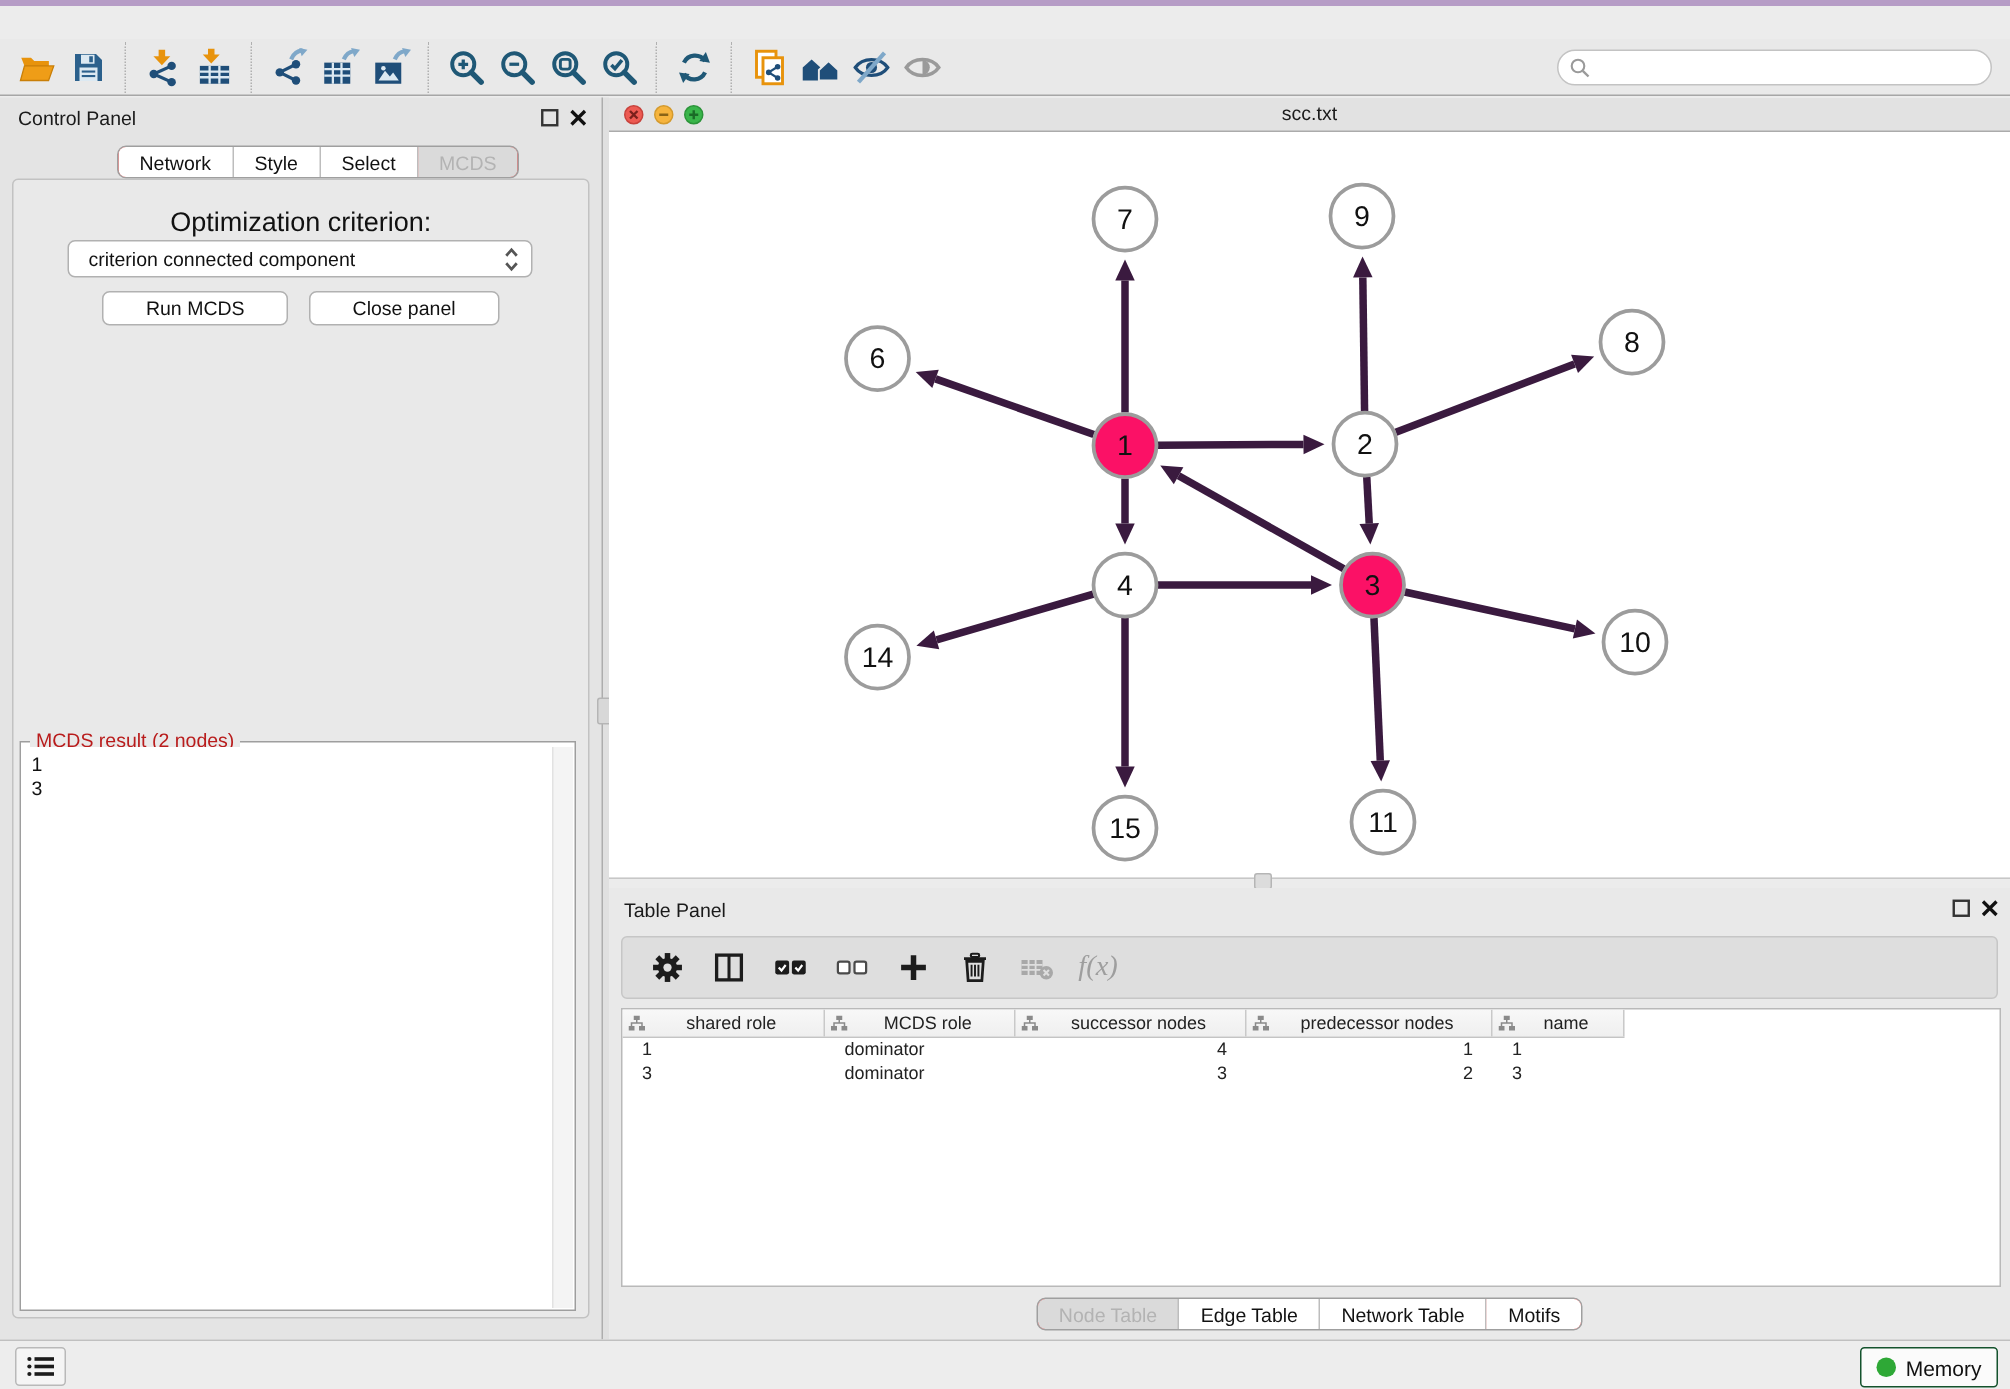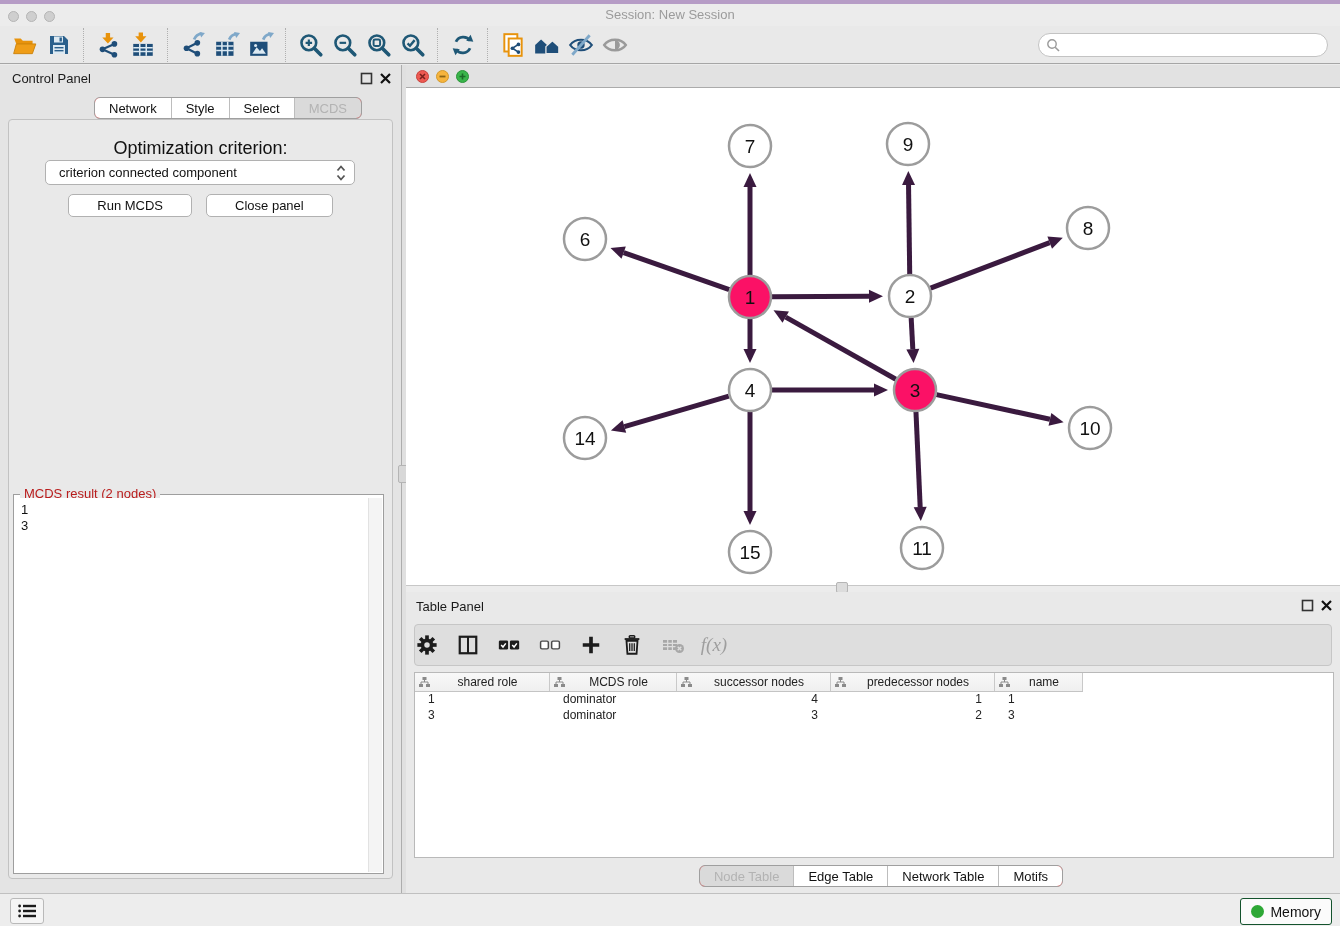--- a/index.html
+++ b/index.html
@@ -16,21 +16,21 @@
   .tb-btn{width:34px;height:32px;display:flex;align-items:center;justify-content:center;flex:0 0 auto;}
   .tb-sep{width:1px;height:34px;border-left:1px dotted #b0b0b0;margin:0 7px;flex:0 0 auto;}
   .search-wrap{position:absolute;right:12px;top:33px;width:290px;height:24px;}
   .search-wrap input{width:100%;height:100%;border:1px solid #c3c3c3;border-radius:13px;box-sizing:border-box;padding:0 10px 0 26px;font-size:13px;background:#fff;outline:none;}
   .search-glyph{position:absolute;left:8px;top:5px;width:14px;height:14px;}
   
   .control-panel{position:absolute;left:0;top:65px;width:401px;height:828px;background:#e4e4e4;}
   .panel-head{position:absolute;left:0;top:0;width:100%;height:28px;}
   .panel-head .pt{position:absolute;left:12px;top:6px;font-size:13px;color:#1a1a1a;}
   .ph-ic{position:absolute;top:7px;width:13px;height:13px;cursor:default;}
-  .seg{display:flex;border:1px solid #9f9f9f;border-radius:6px;overflow:hidden;background:#ef4444;height:22px;box-sizing:border-box;margin-left:16px;}
+  .seg{display:flex;border:1px solid #9f9f9f;border-radius:6px;overflow:hidden;background:#ef4444;height:22px;box-sizing:border-box;}
   .seg .tab{padding:2px 14px;font-size:13px;line-height:17px;background:#fff;color:#111;border-right:1px solid #bdbdbd;white-space:nowrap;cursor:default;}
   .seg .tab:last-child{border-right:none;}
   .seg .tab.active{background:#dadada;color:#b3b3b3;}
   .cp-tabs{position:absolute;left:78px;top:32px;}
   .cp-box{position:absolute;left:8px;top:54px;width:385px;height:760px;background:#e9e9e9;border:1px solid #c2c2c2;border-radius:4px;box-sizing:border-box;}
   .opt-label{position:absolute;left:0;top:18px;width:100%;text-align:center;font-size:18px;color:#111;}
   .mac-select{position:absolute;left:36px;top:40px;width:310px;height:25px;background:#fff;border:1px solid #b1b1b1;border-radius:5px;box-sizing:border-box;font-size:13px;line-height:23px;padding-left:13px;color:#111;}
   .mac-select .stepper{position:absolute;right:8px;top:3px;width:10px;height:18px;}
   .btn-row{position:absolute;left:0;top:74px;width:100%;display:flex;justify-content:center;gap:14px;}
   .mac-btn{background:#fff;border:1px solid #b1b1b1;border-radius:5px;font-size:13px;padding:3px 28px;color:#111;font-family:inherit;}
@@ -46,21 +46,21 @@
   .net-titlebar{position:absolute;left:0;top:0;width:100%;height:23px;background:#e2e2e2;border-bottom:1px solid #ababab;box-sizing:border-box;}
   .net-titlebar .nt{position:absolute;left:0;top:3px;width:100%;text-align:center;font-size:13px;color:#1a1a1a;}
   .tl{position:absolute;top:5px;width:13px;height:13px;border-radius:50%;box-sizing:border-box;}
   .net-canvas{position:absolute;left:0;top:23px;width:934px;height:497px;background:#fff;}
   .net-bottom{position:absolute;left:0;top:520px;width:100%;height:7px;background:#ececec;border-top:1px solid #c7c7c7;box-sizing:border-box;}
   .h-handle{position:absolute;left:430px;top:-4px;width:10px;height:9px;background:#dcdcdc;border:1px solid #b5b5b5;border-radius:2px;}
   
   .table-panel{position:absolute;left:406px;top:592px;width:934px;height:301px;background:#e9e9e9;}
   .tp-head{position:absolute;left:0;top:0;width:100%;height:28px;}
   .tp-head .pt{position:absolute;left:10px;top:7px;font-size:13px;color:#1a1a1a;}
-  .tp-toolbar{position:absolute;left:8px;top:32px;width:918px;height:42px;background:#dedede;border:1px solid #c6c6c6;border-radius:4px;box-sizing:border-box;display:flex;align-items:center;gap:17px;}
+  .tp-toolbar{position:absolute;left:8px;top:32px;width:918px;height:42px;background:#dedede;border:1px solid #c6c6c6;border-radius:4px;box-sizing:border-box;display:flex;align-items:center;gap:17px;padding-left:18px;}
   .tp-ic{width:24px;height:24px;display:flex;align-items:center;justify-content:center;}
   .fx{font-family:"Liberation Serif","DejaVu Serif",serif;font-style:italic;font-size:19px;color:#9e9e9e;}
   .tbl{position:absolute;left:8px;top:80px;width:920px;height:186px;background:#fff;border:1px solid #b9b9b9;box-sizing:border-box;overflow:hidden;}
   .tbl-header{position:absolute;left:0;top:0;height:18px;display:flex;background:linear-gradient(#f8f8f8,#efefef);border-bottom:1px solid #c4c4c4;}
   .th{display:flex;align-items:center;border-right:1px solid #c9c9c9;box-sizing:border-box;font-size:12px;color:#222;padding:0 4px;}
   .th .lbl{flex:1;text-align:center;}
   .tbl-row{position:absolute;left:0;display:flex;height:16px;}
   .td{font-size:12px;color:#222;box-sizing:border-box;padding:1px 13px 0 13px;white-space:nowrap;overflow:hidden;}
   .tp-tabs{position:absolute;left:0;top:273px;width:100%;display:flex;justify-content:center;}
   
@@ -69,28 +69,20 @@
   .mem-btn{position:absolute;right:8px;top:4px;height:25px;background:#fbfbfb;border:1px solid #14532d;border-radius:3px;display:flex;align-items:center;gap:6px;padding:0 10px;font-size:14px;color:#111;}
   .mem-dot{width:13px;height:13px;border-radius:50%;}
   svg{display:block;}
 </style>
 </head>
 <body>
 
 <div class="app">
   <div class="top-accent"></div>
 
-  <div class="titlebar">
-    <div class="dots">
-      <div class="dot"></div>
-      <div class="dot"></div>
-      <div class="dot"></div>
-    </div>
-    <div class="title">Session: New Session</div>
-  </div>
 
   <div class="toolbar">
     <div class="tb-btn">
       <svg width="26" height="26" viewBox="0 0 24 24">
           <path d="M2 6 h6 l2 2 h9 v3 H4 z" fill="#e8930c"></path>
           <path d="M4 11 h18 l-3.2 9 H1.5 z" fill="#ef9d17" stroke="#c97f08" stroke-width="0.8"></path>
         </svg>
     </div>
     <div class="tb-btn">
       <svg width="24" height="24" viewBox="0 0 24 24">
@@ -261,20 +253,21 @@
       </div>
     </div>
   </div>
 
   <div class="v-split">
     <div class="v-handle"></div>
   </div>
 
   <div class="net-window">
     <div class="net-titlebar">
+      <span class="nt">scc.txt</span>
       <div class="tl" style="left:10px;background:#ed5a52;border:1px solid #c8423c;">
         <svg viewBox="0 0 11 11" width="11" height="11">
             <path d="M3 3 L8 8 M8 3 L3 8" stroke="#7a201c" stroke-width="1.6"></path>
           </svg>
       </div>
       <div class="tl" style="left:30px;background:#f6b43d;border:1px solid #d49a2d;">
         <svg viewBox="0 0 11 11" width="11" height="11">
             <path d="M2.5 5.5 H8.5" stroke="#8a6416" stroke-width="1.8"></path>
           </svg>
       </div>

